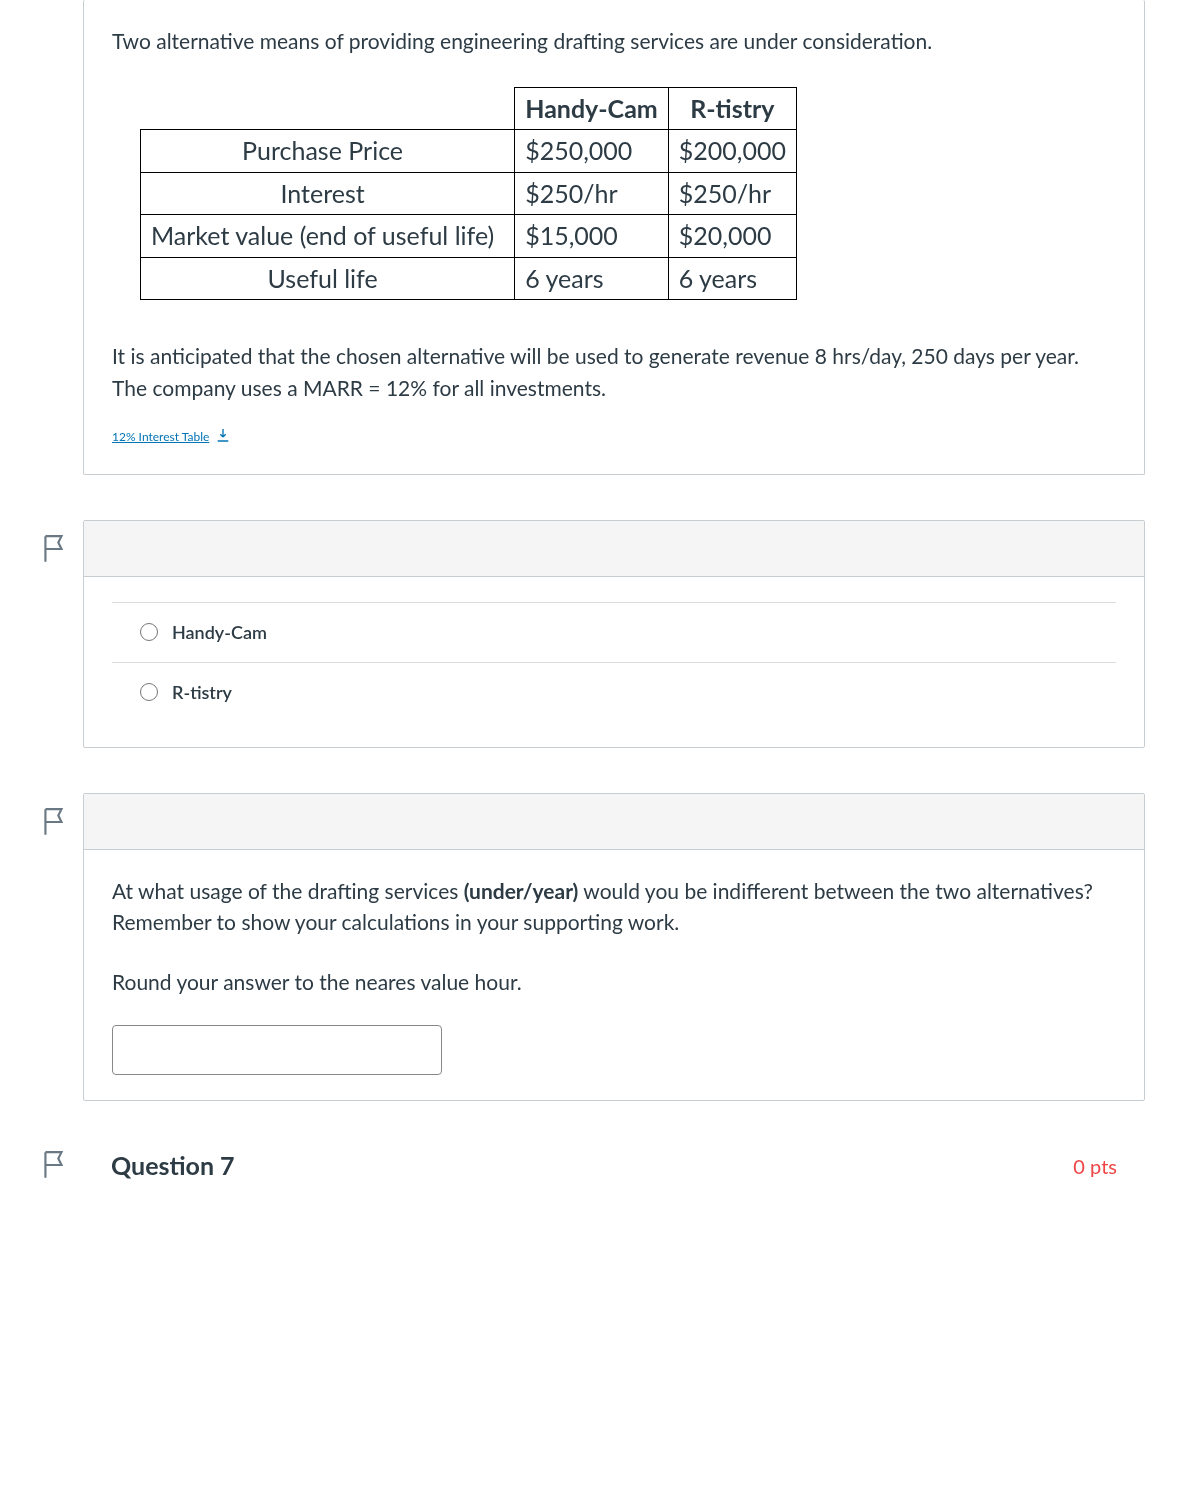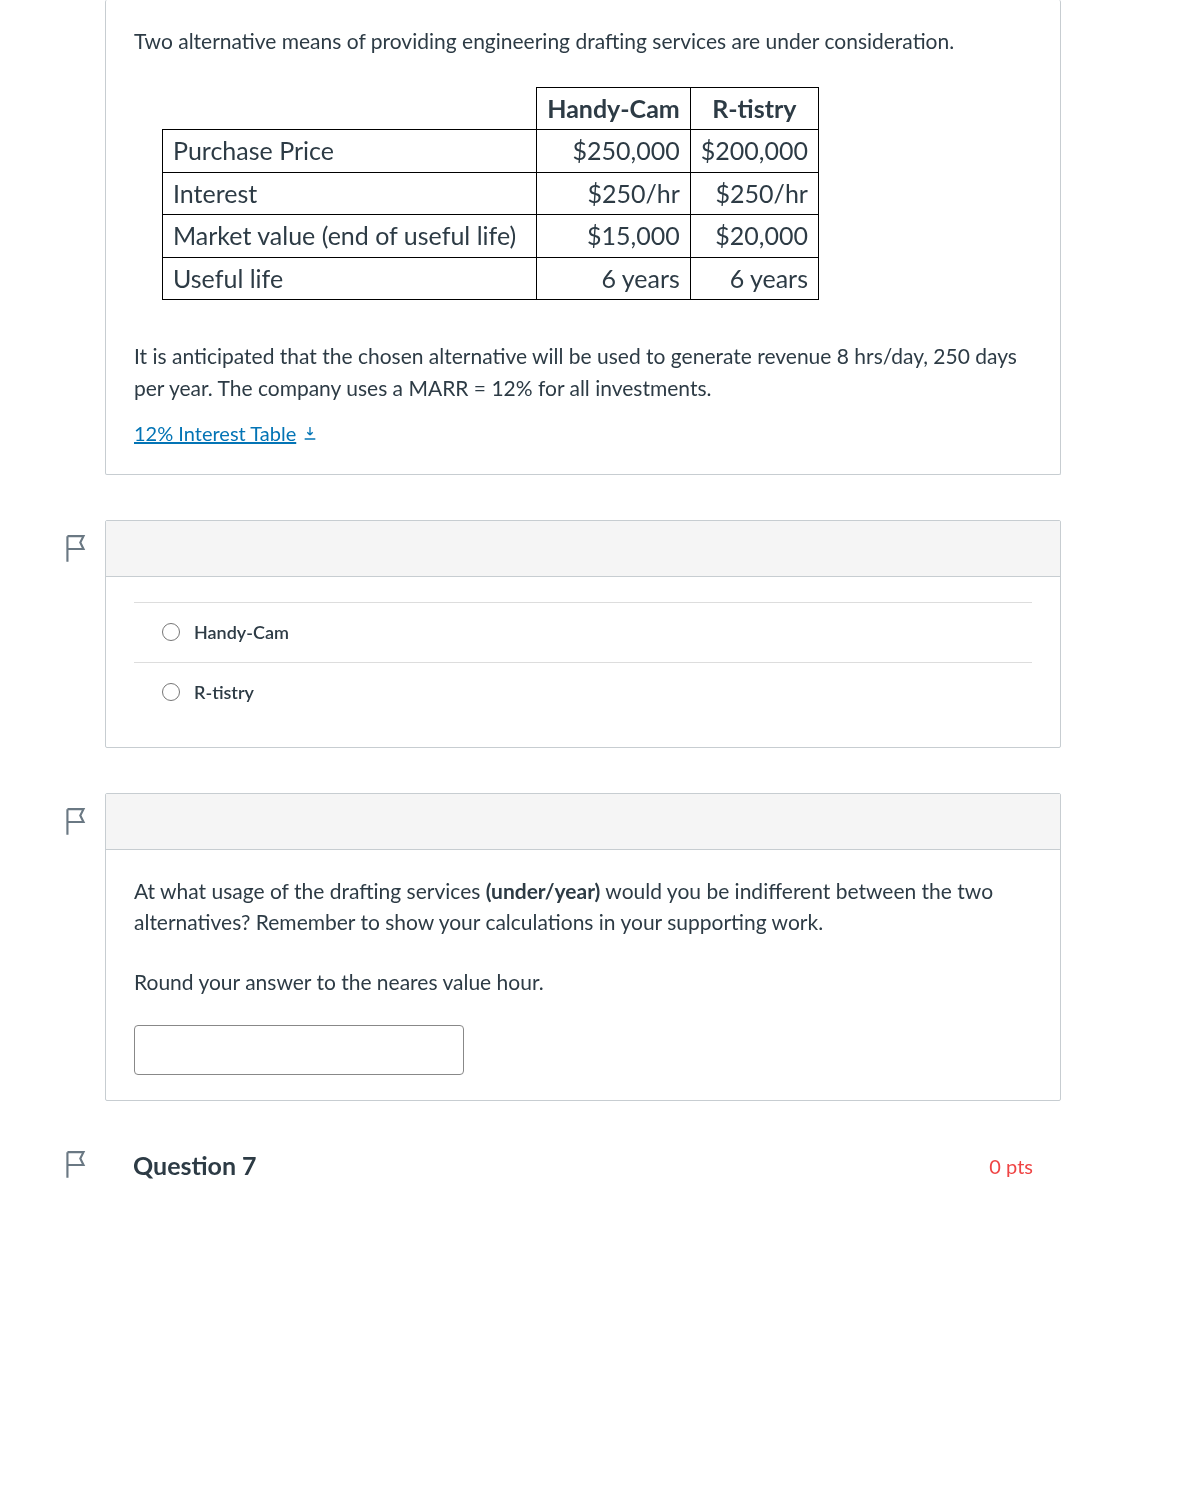--- a/index.html
+++ b/index.html
@@ -9,55 +9,55 @@
       color: #2d3b45;
       font-size: 19px;
       line-height: 1.5;
     }
     .page {
       width: 1200px;
       position: relative;
       padding-left: 40px;
     }
     .content-col {
-      margin-left: 65px;
-      width: 956px;
+      margin-left: 43px;
+      width: 1062px;
     }
     .question-box {
       border: 1px solid #c7cdd1;
       border-radius: 2px;
       background: #fff;
       margin-bottom: 45px;
     }
     .question-body {
       padding: 25px 28px;
       font-size: 21px;
     }
     .intro-text { margin-bottom: 30px; }
     .data-table {
       border-collapse: collapse;
       margin: 0 0 40px 28px;
       font-size: 25px;
     }
     .data-table th, .data-table td {
       border: 1.5px solid #000;
       padding: 2px 10px;
-      text-align: left;
+      text-align: center;
     }
     .data-table th { font-weight: 700; text-align: center; }
-    .data-table td.num { text-align: right; }
+    .data-table td.num { text-align: left; }
     .data-table .row-label { padding-right: 20px; }
     .assumption { margin-bottom: 14px; }
     .link {
       color: #0374b5;
       text-decoration: underline;
       display: inline-flex;
       align-items: center;
       gap: 6px;
-      font-size: 20px;
+      font-size: 12px;
     }
     .dl-icon svg { width: 16px; height: 16px; stroke: #0374b5; }
     .question-header {
       background: #f5f5f5;
       border-bottom: 1px solid #c7cdd1;
       padding: 16px 20px;
       display: flex;
       justify-content: space-between;
       align-items: center;
       min-height: 56px;

